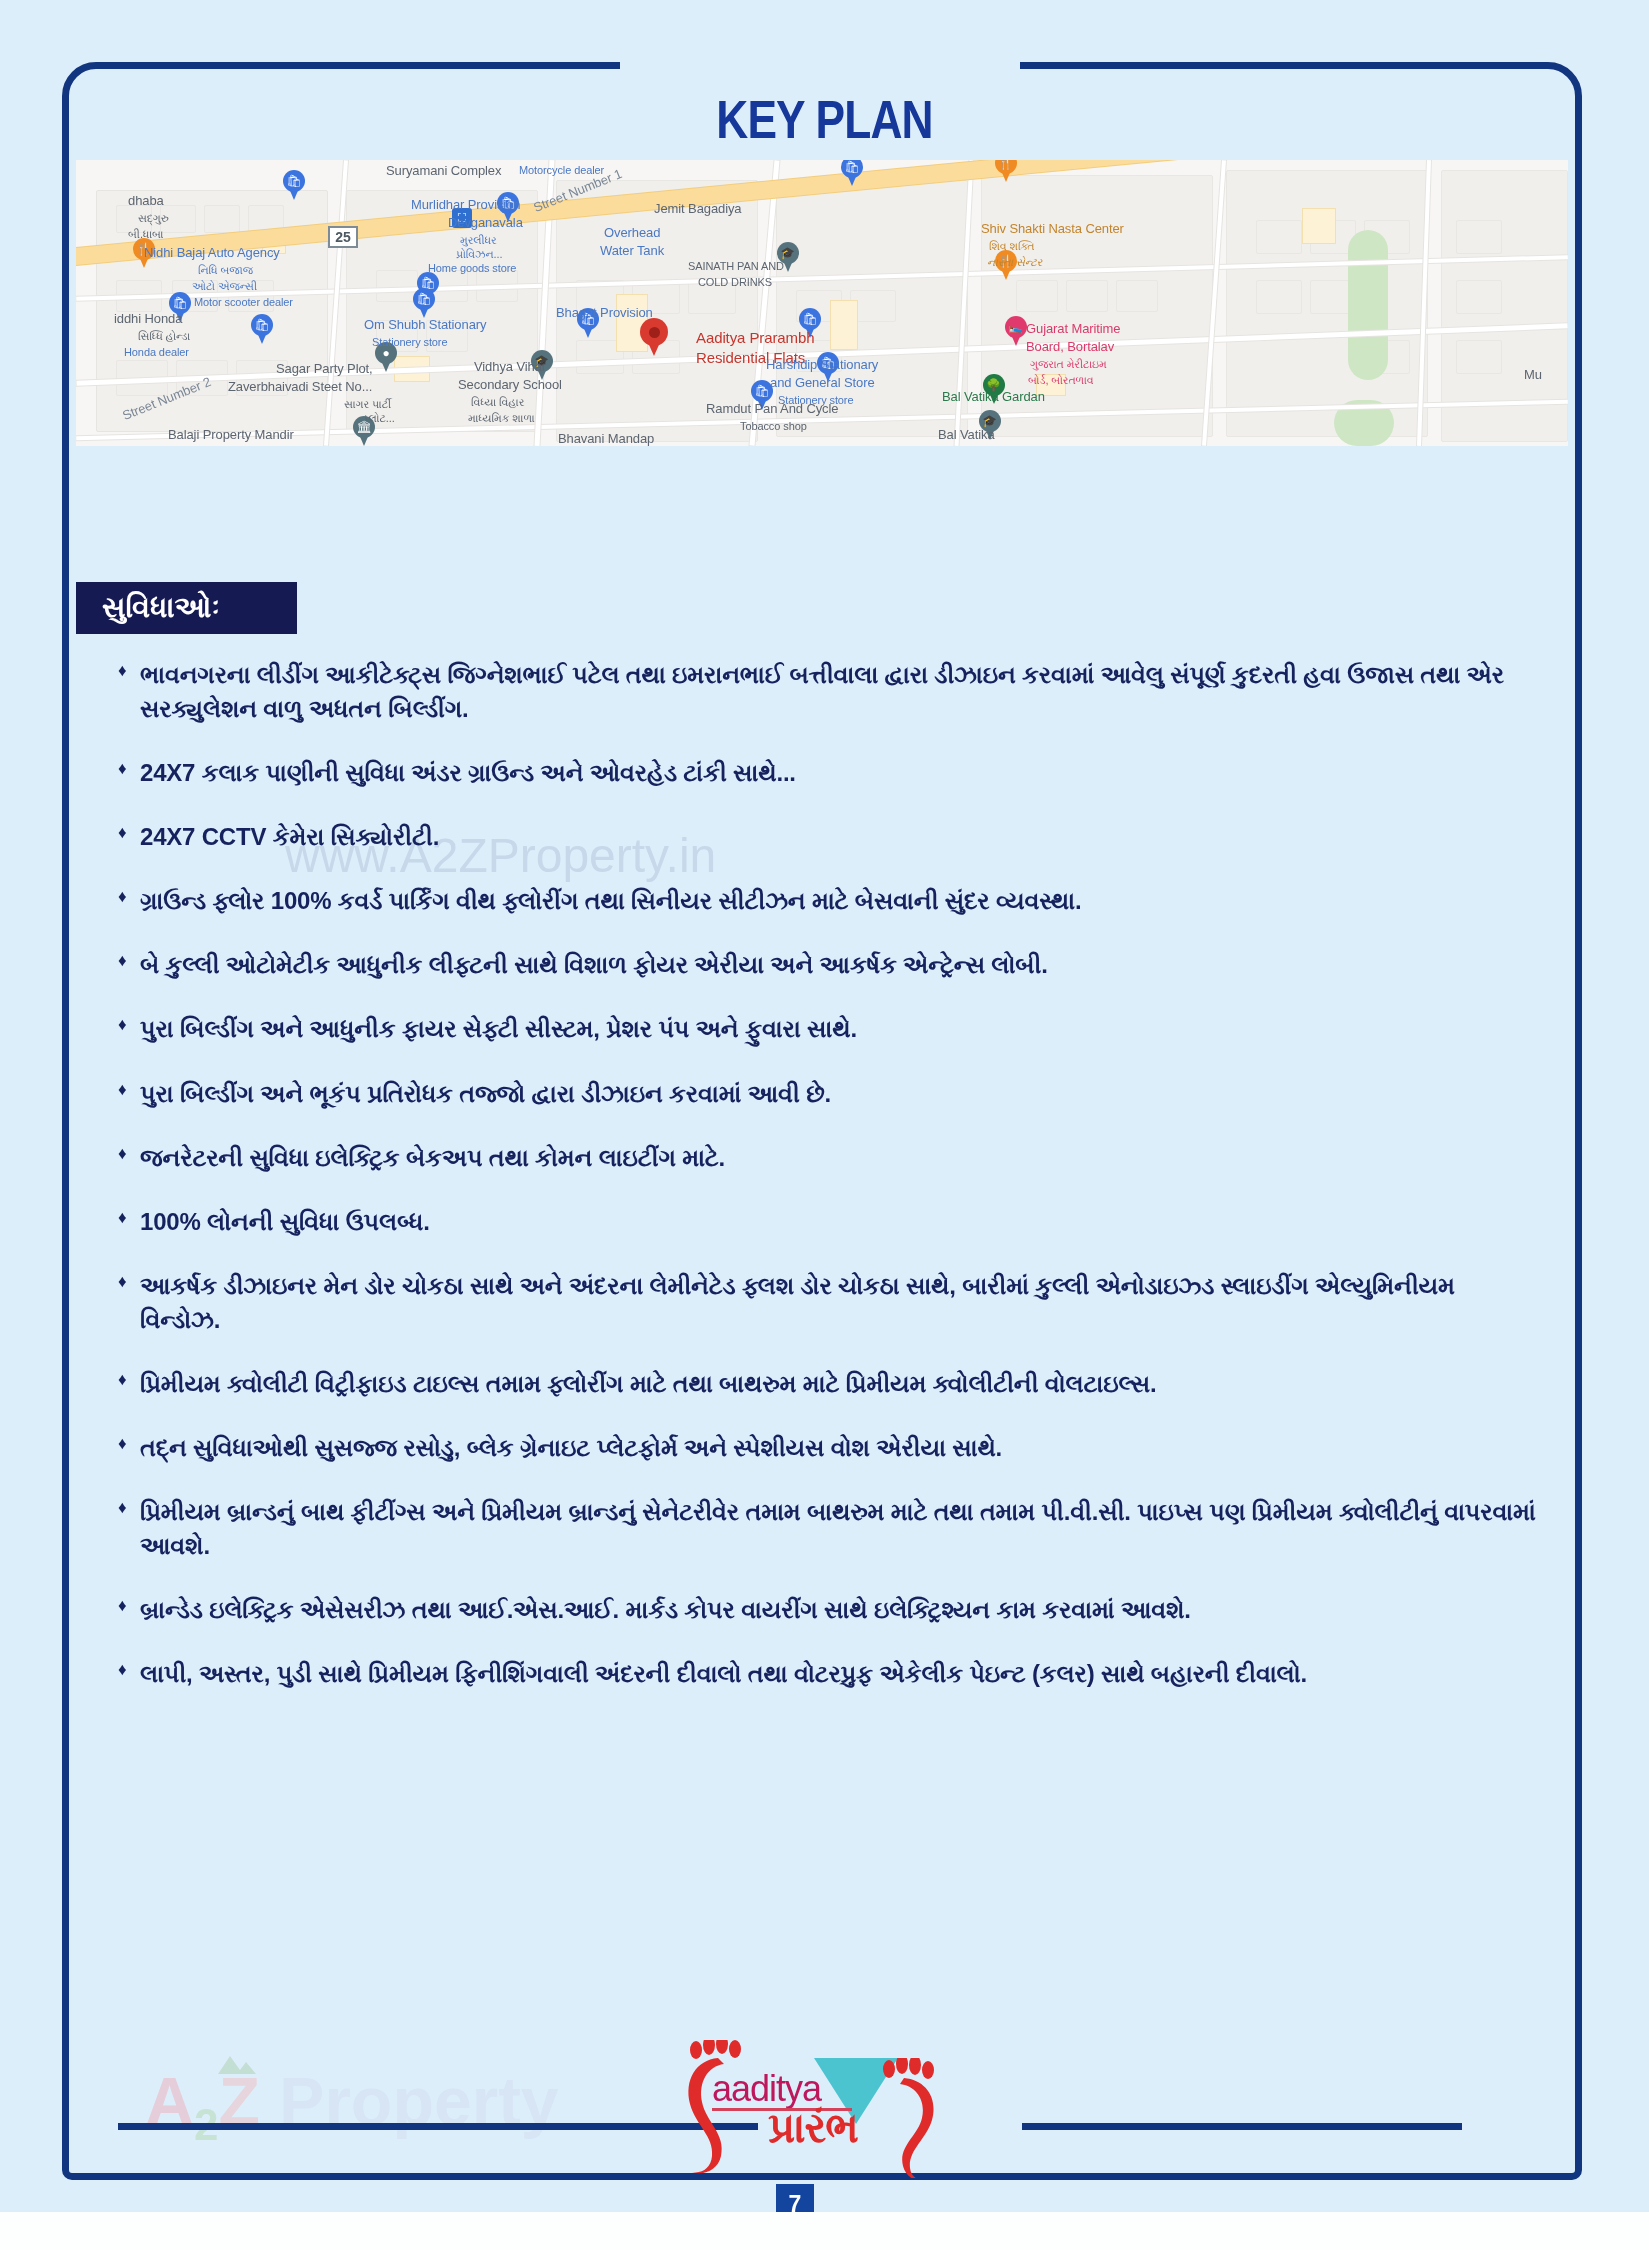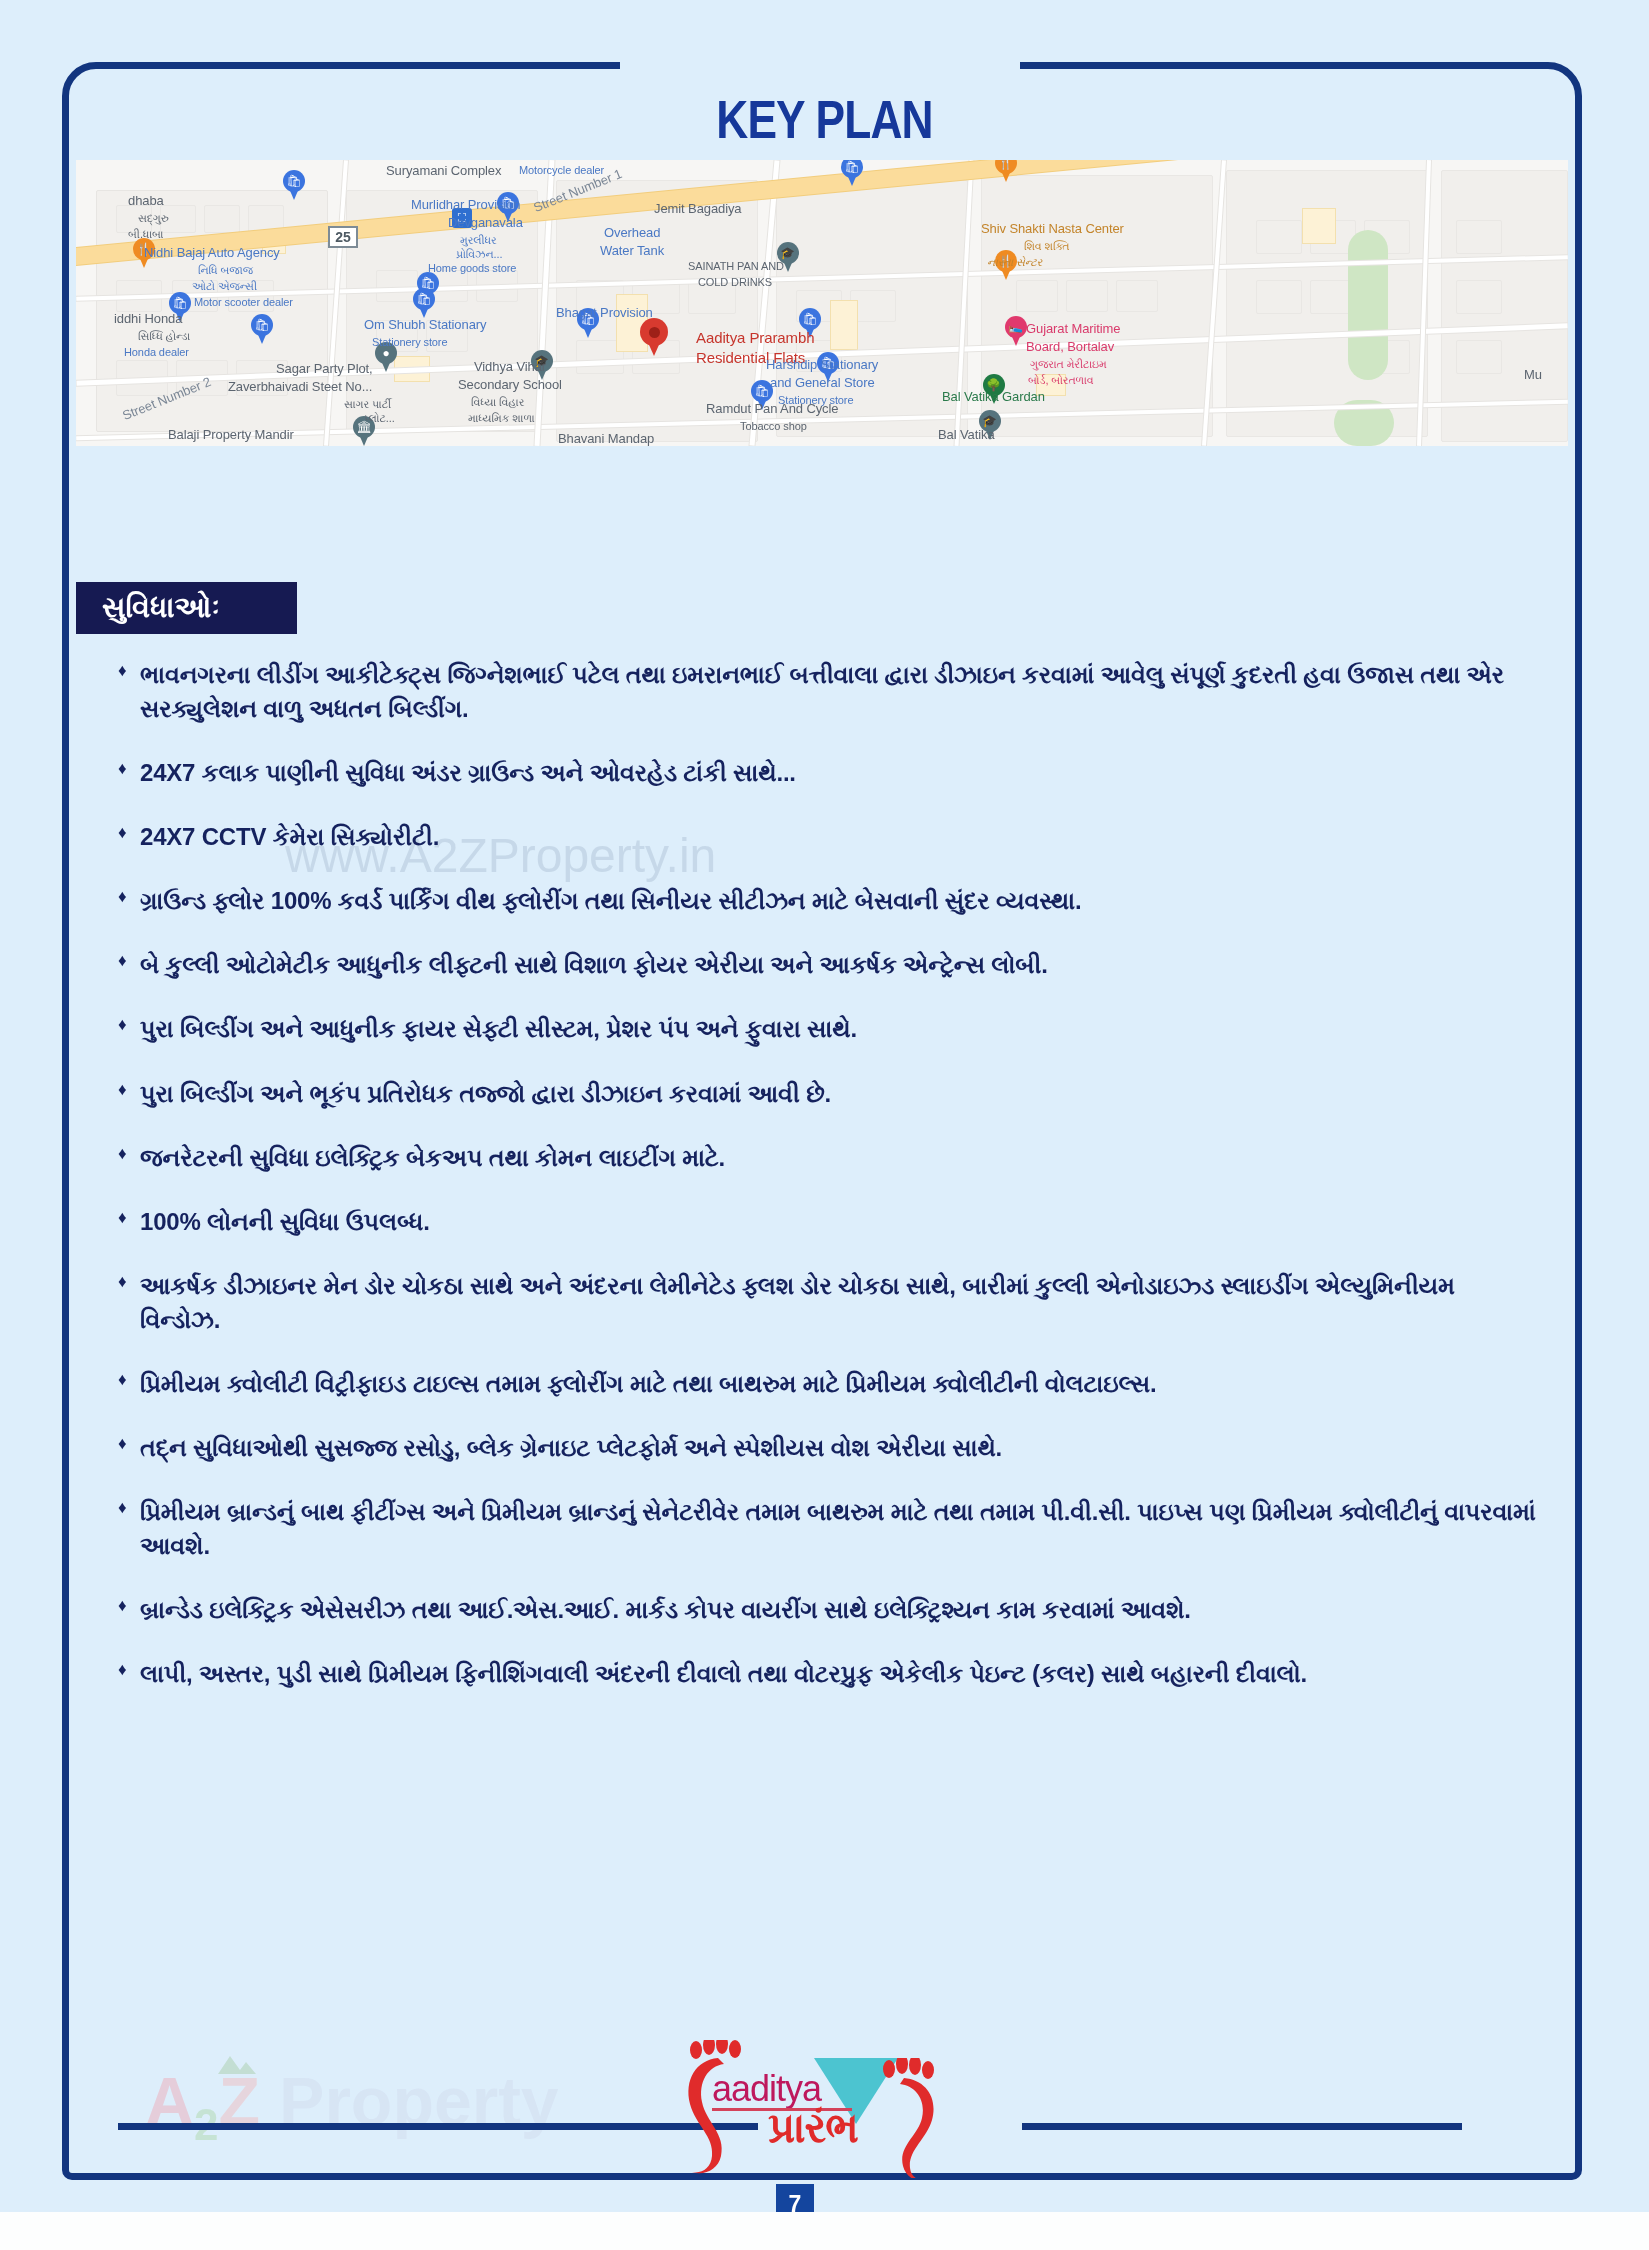--- a/index.html
+++ b/index.html
@@ -551,21 +551,21 @@
             <div class="inner-dot"></div>
           </div>
       </div>
 
       <div id="map-labels">
           <div class="maplabel dark" style="left: 310px; top: 4px;">Suryamani Complex</div>
           <div class="maplabel blue small" style="left: 443px; top: 4px;">Motorcycle dealer</div>
           <div class="maplabel rot" style="left: 455px; top: 24px;">Street Number 1</div>
           <div class="maplabel dark" style="left: 578px; top: 42px;">Jemit Bagadiya</div>
           <div class="maplabel orange" style="left: 905px; top: 62px;">Shiv Shakti Nasta Center</div>
-          <div class="maplabel orange guj" style="left: 913px; top: 80px; margin-left: 35px;">શિવ શક્તિ</div>
+          <div class="maplabel orange guj" style="left: 913px; top: 80px;">શિવ શક્તિ</div>
           <div class="maplabel orange guj" style="left: 911px; top: 96px; font-style: italic;">નાસ્તા સેન્ટર</div>
           <div class="maplabel dark" style="left: 52px; top: 34px;">dhaba</div>
           <div class="maplabel dark guj" style="left: 62px; top: 52px;">સદ્ગુરુ</div>
           <div class="maplabel dark guj" style="left: 52px; top: 68px;">બી.ધાબા</div>
           <div class="maplabel blue" style="left: 335px; top: 38px;">Murlidhar Provision</div>
           <div class="maplabel blue" style="left: 372px; top: 56px;">Devganavala</div>
           <div class="maplabel blue guj" style="left: 384px; top: 74px;">મુરલીધર</div>
           <div class="maplabel blue guj" style="left: 380px; top: 88px;">પ્રોવિઝન...</div>
           <div class="maplabel blue small" style="left: 352px; top: 102px;">Home goods store</div>
           <div class="maplabel blue" style="left: 68px; top: 86px;">Nidhi Bajaj Auto Agency</div>

